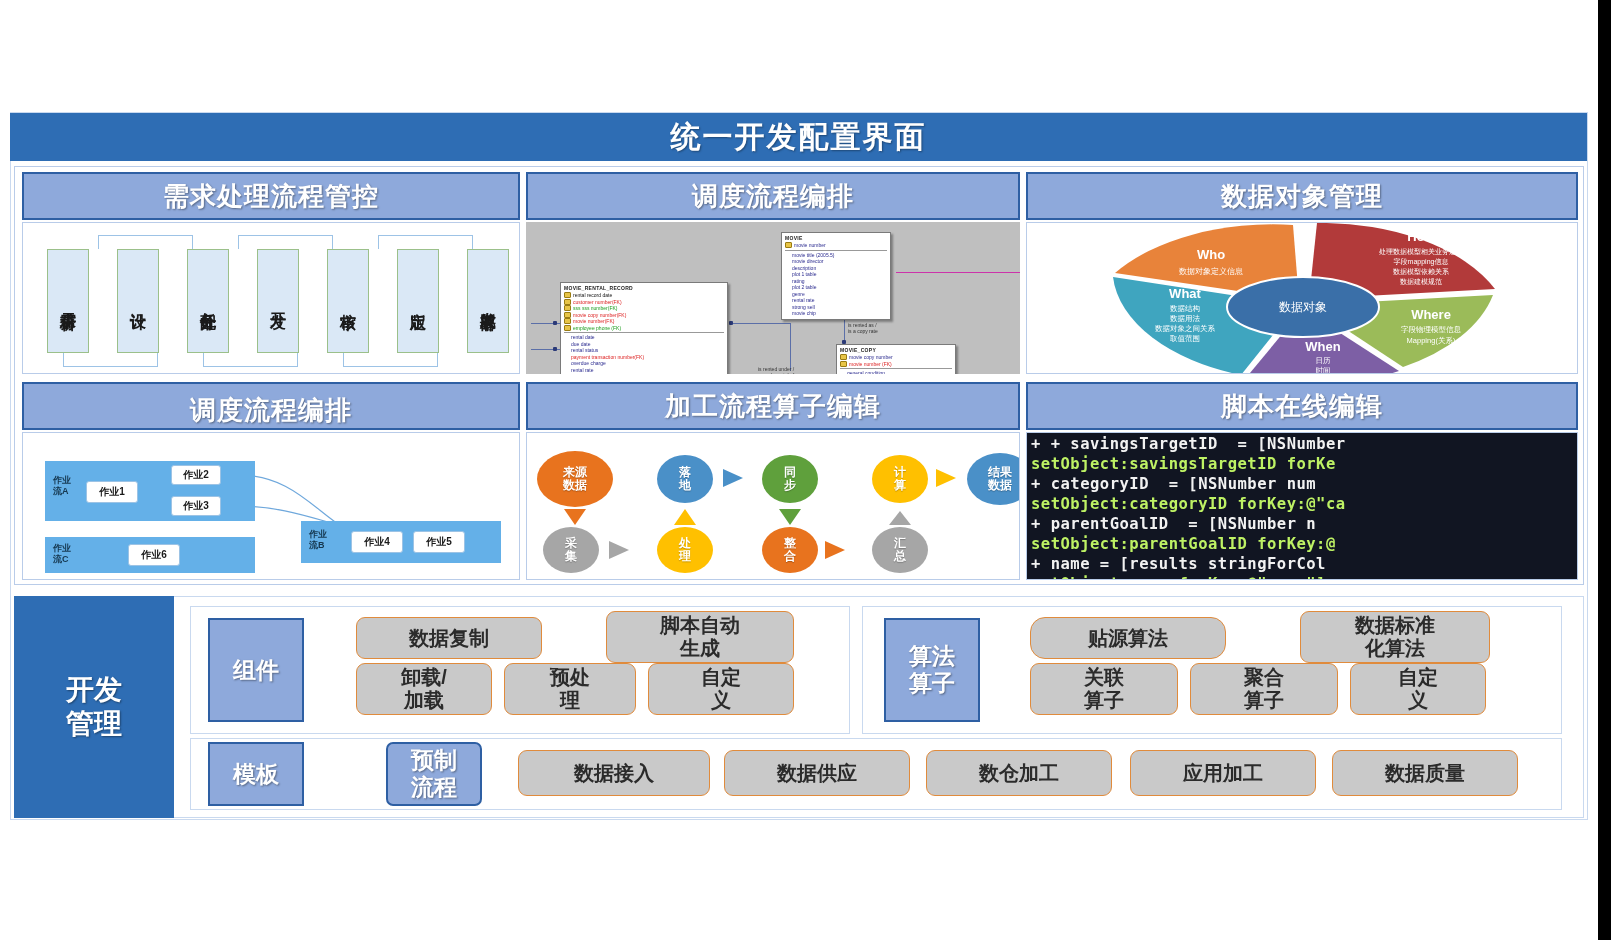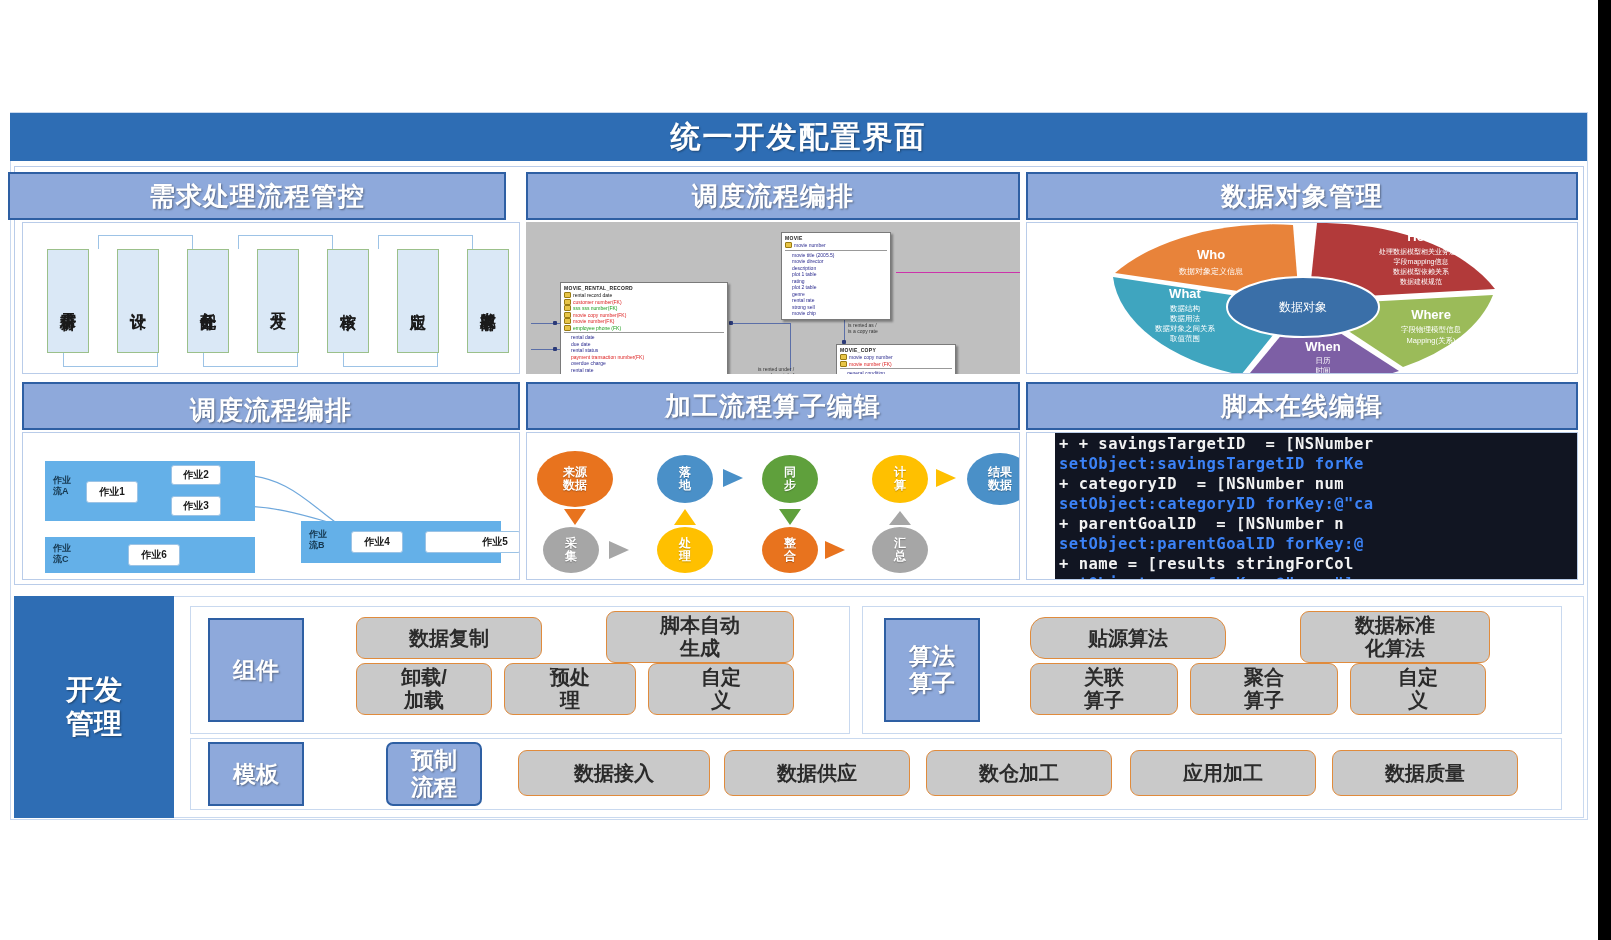--- a/index.html
+++ b/index.html
@@ -73,21 +73,21 @@
   .tri{position:absolute;width:0;height:0;}
   .tri.right{border-top:9px solid transparent;border-bottom:9px solid transparent;}
   .tri.down{border-left:11px solid transparent;border-right:11px solid transparent;}
   .tri.up{border-left:11px solid transparent;border-right:11px solid transparent;}
 
   
   .codebox{position:relative;width:100%;height:100%;background:#111522;overflow:hidden;}
   .codebox pre{margin:0;padding:2px 0 0 4px;font-family:"DejaVu Sans Mono","Liberation Mono",monospace;
                font-size:15.5px;line-height:18px;font-weight:bold;white-space:pre;color:#46c8f5;
                letter-spacing:.5px;}
-  .c-w{color:#f2f2f2;} .c-c{color:#3b82f6;}
+  .c-w{color:#f2f2f2;} .c-c{color:#bef264;}
 
   
   .devwrap{position:absolute;left:14px;top:596px;width:1570px;height:222px;background:#fff;
            border:1px solid #c9d9ef;box-sizing:border-box;}
   .devside{position:absolute;left:14px;top:596px;width:160px;height:222px;background:#2E6DB4;
            display:flex;align-items:center;justify-content:center;}
   .devside span{color:#fff;font-size:28px;font-weight:bold;line-height:34px;text-align:center;
                 text-shadow:1px 1px 2px rgba(0,0,0,.4);}
 
   .grpbox{position:absolute;border:1px solid #c9d9ef;box-sizing:border-box;background:#fff;}
@@ -107,21 +107,21 @@
   <div class="right-bar"></div>
 
   <div class="frame"></div>
 
   <div class="title-bar">
     <span class="t">统一开发配置界面</span>
   </div>
 
   <div class="upper-box"></div>
 
-  <div class="phead" style="left:8px;top:172px;width:498px;height:48px;">
+  <div class="phead" style="left:22px;top:172px;width:498px;height:48px;">
     <span>需求处理流程管控</span>
   </div>
   <div class="phead" style="left:526px;top:172px;width:494px;height:48px;">
     <span>调度流程编排</span>
   </div>
   <div class="phead" style="left:1026px;top:172px;width:552px;height:48px;">
     <span>数据对象管理</span>
   </div>
 
   <div class="pbody" style="left:22px;top:222px;width:498px;height:152px;border:1px solid #b9cce9;">
@@ -363,21 +363,21 @@
       </div>
       <div class="job" style="left:63px;top:48px;width:50px;height:20px;">作业1</div>
       <div class="job" style="left:148px;top:32px;width:48px;height:18px;">作业2</div>
       <div class="job" style="left:148px;top:63px;width:48px;height:18px;">作业3</div>
 
       <div class="lane" style="left:278px;top:88px;width:200px;height:42px;">
         <div class="ln" style="white-space:pre;top:8px;">作业
 流B</div>
       </div>
       <div class="job" style="left:328px;top:98px;width:50px;height:20px;">作业4</div>
-      <div class="job" style="left:402px;top:98px;width:50px;height:20px;padding-left:44px;">作业5</div>
+      <div class="job" style="left:390px;top:98px;width:50px;height:20px;">作业5</div>
 
       <div class="lane" style="left:22px;top:104px;width:210px;height:36px;">
         <div class="ln" style="white-space:pre;top:6px;">作业
 流C</div>
       </div>
       <div class="job" style="left:105px;top:111px;width:50px;height:20px;">作业6</div>
     </div>
   </div>
 
   <div class="pbody" style="left:526px;top:432px;width:494px;height:148px;border:1px solid #b9cce9;">
@@ -407,21 +407,21 @@
       <div class="oval" style="left:130px;top:94px;width:56px;height:46px;background:#FFC000;white-space:pre;">处
 理</div>
       <div class="oval" style="left:235px;top:94px;width:56px;height:46px;background:#E8731E;white-space:pre;">整
 合</div>
       <div class="tri right" style="left:298px;top:108px;border-left:20px solid #E8731E;"></div>
       <div class="oval" style="left:345px;top:94px;width:56px;height:46px;background:#A6A6A6;white-space:pre;">汇
 总</div>
     </div>
   </div>
 
-  <div class="pbody" style="left:1026px;top:432px;width:552px;height:148px;border:1px solid #b9cce9;padding-left:28px;">
+  <div class="pbody" style="left:1026px;top:432px;width:552px;height:148px;border:1px solid #b9cce9;">
     <div class="codebox">
       <pre><span class="c-w">+ </span><span class="c-w">+ savingsTargetID  = [NSNumber</span></pre>
       <pre style="margin-top:-18px;padding-top:20px;"><span class="c-c">setObject:savingsTargetID forKe</span></pre>
       <pre><span class="c-w">+ categoryID  = [NSNumber num</span></pre>
       <pre><span class="c-c">setObject:categoryID forKey:@"ca</span></pre>
       <pre><span class="c-w">+ parentGoalID  = [NSNumber n</span></pre>
       <pre><span class="c-c">setObject:parentGoalID forKey:@</span></pre>
       <pre><span class="c-w">+ name = [results stringForCol</span></pre>
       <pre><span class="c-c">setObject:name forKey:@"name"];</span></pre>
 

